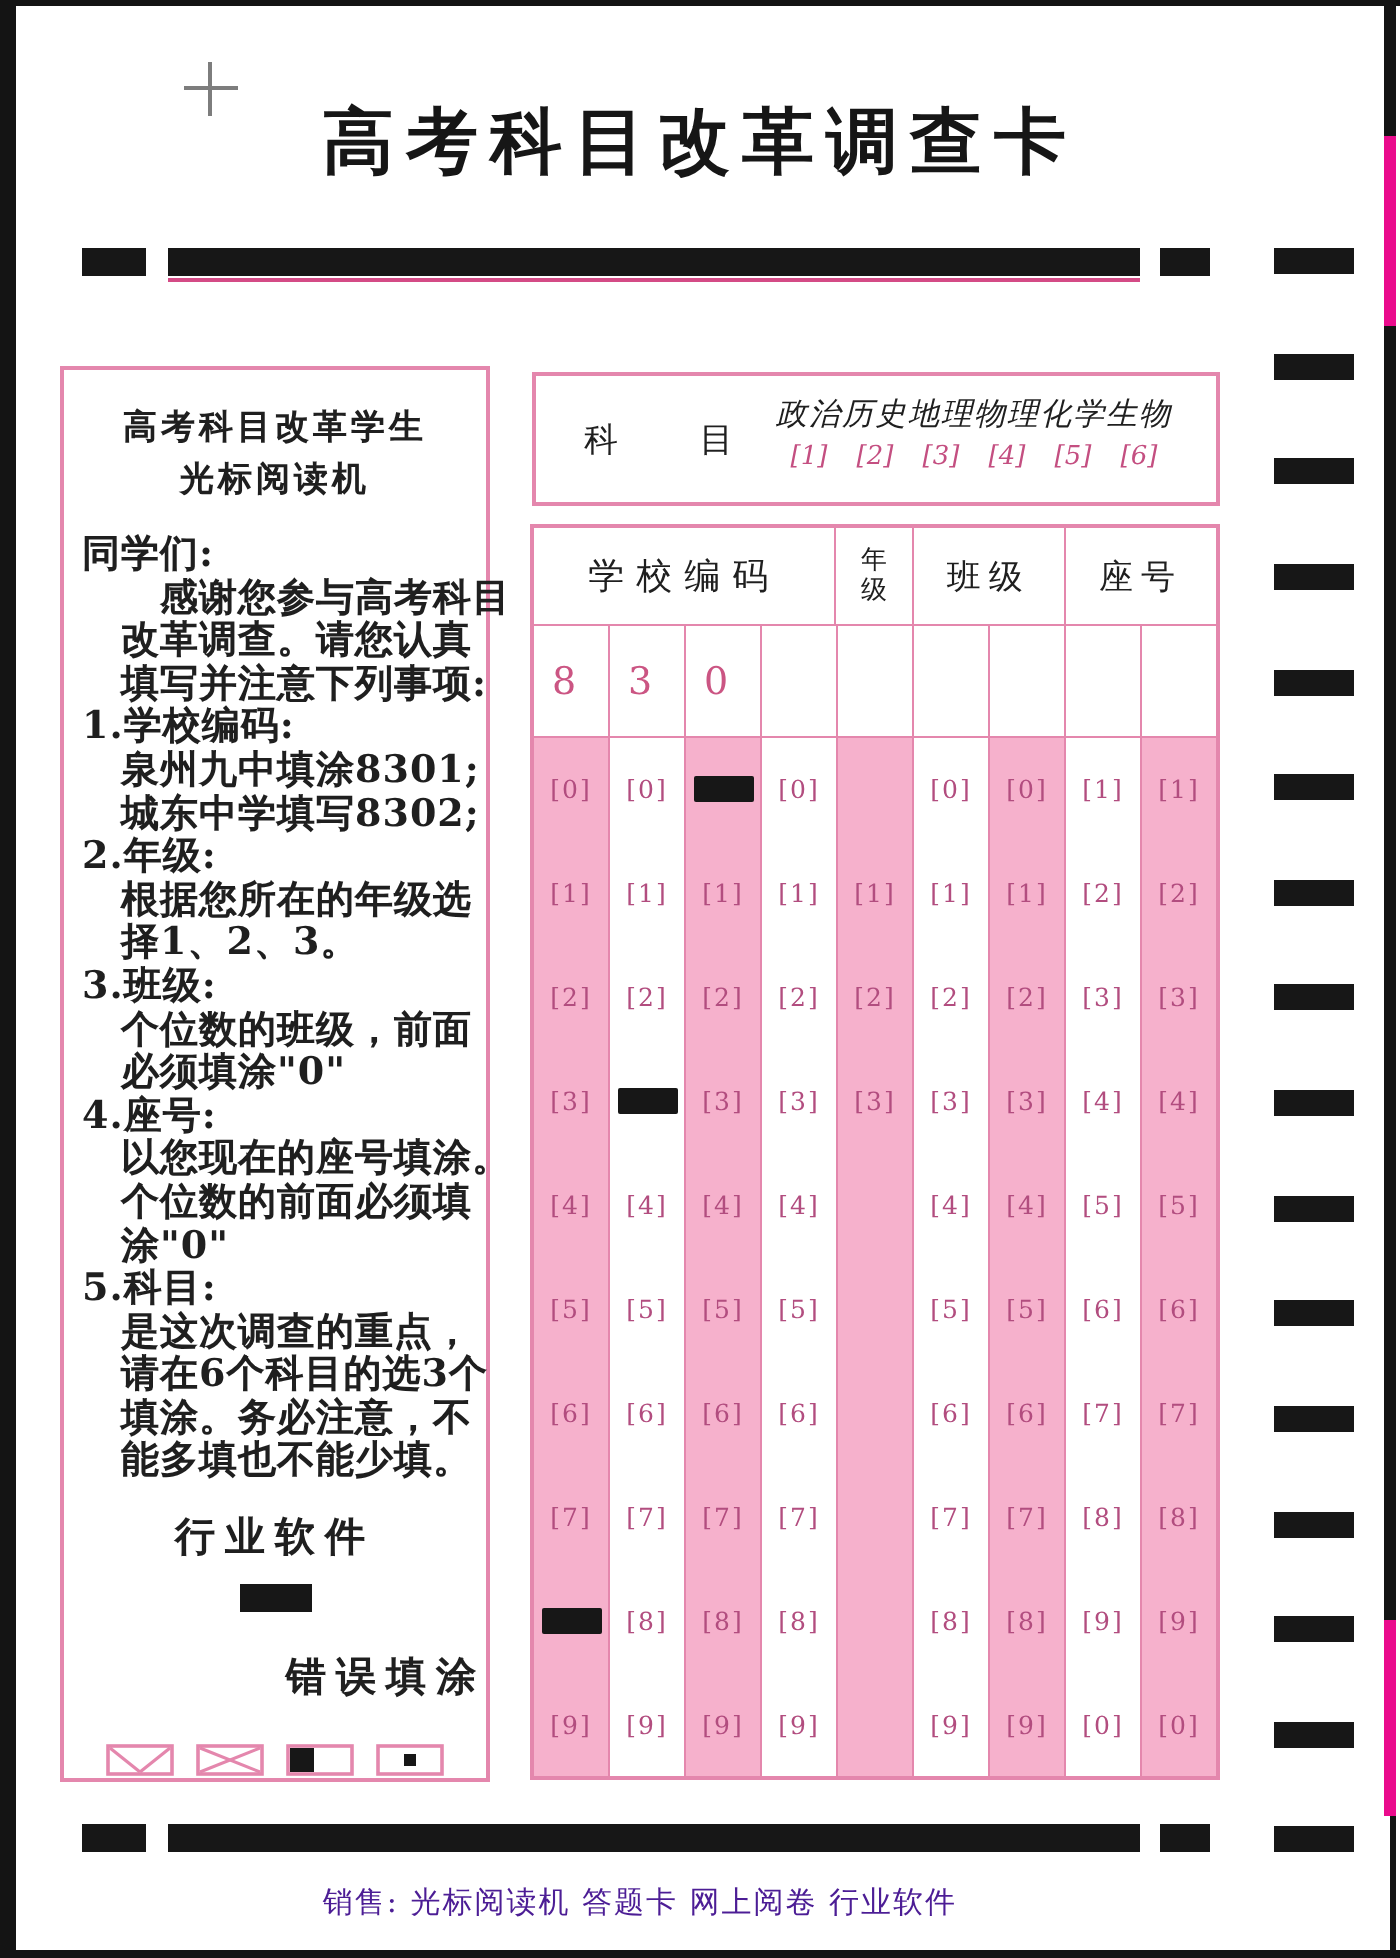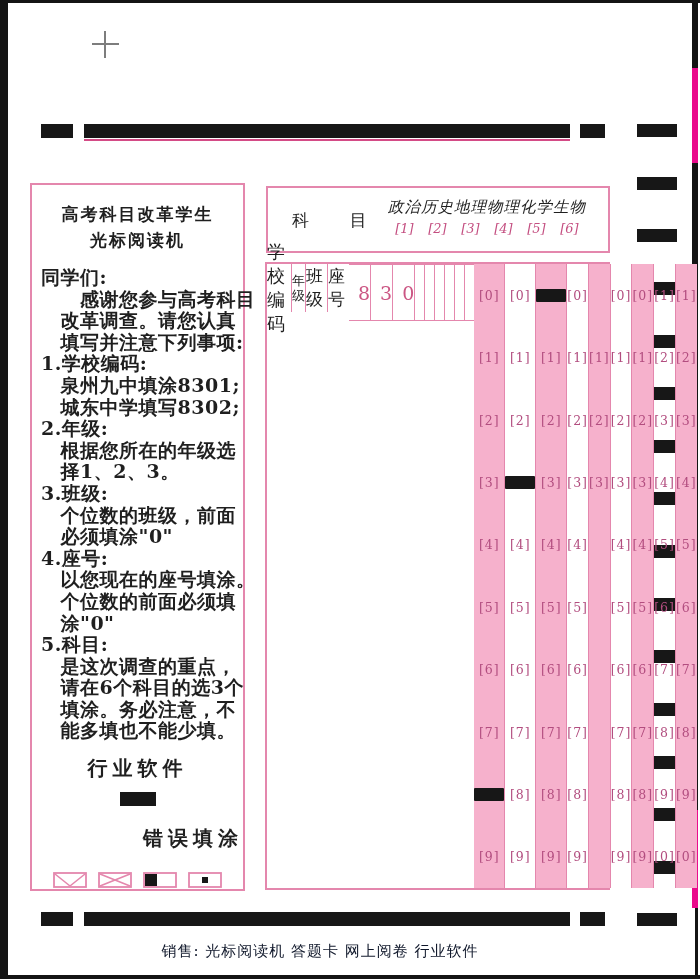--- a/index.html
+++ b/index.html
@@ -65,21 +65,21 @@
     position:absolute; left:104px; top:9px; width:230px;
     display:flex; justify-content:center;font-style:italic;
   }
   .subject-item { display:flex; flex-direction:column; align-items:center; }
   .subject-name { font-size:15.5px; letter-spacing:1px; }
   .subject-code { margin-top:3px; font-size:13px; color:var(--bracket-text,#c44f81); }
   
   .grid-box {
     position:absolute; left:265px; top:262px; width:345px; height:628px;
     border:2px solid var(--pink-border,#e487ad);
-    display:flex; flex-direction:row;
+    display:flex; flex-direction:column;
   }
   .grid-header { height:48px; display:flex; }
   .hgroup {
     display:flex; align-items:center; justify-content:center;
     border-left:1px solid var(--pink-border,#e487ad);
     font-size:17px; letter-spacing:4px; text-align:center;
   }
   .hgroup:first-child { border-left:none; letter-spacing:6px; font-size:18px; }
   .hgroup.stacked { font-size:13px; line-height:15px; letter-spacing:0; white-space:pre-line; }
   .written-row {
@@ -96,40 +96,41 @@
   .bubble-area { flex:1 1 0; display:flex; }
   .bcol { flex:1 1 0; border-left:1px solid var(--pink-border,#e487ad); display:flex; flex-direction:column; }
   .bcol:first-child { border-left:none; }
   .bcol.pink { background:var(--pink-fill,#f6b1cc); }
   .bcell { flex:1 1 0; display:flex; align-items:center; justify-content:center; }
   .bcell span { font-size:12.5px; color:var(--bubble-text,#b24d7f); letter-spacing:1px; }
   .bfill { width:30px; height:13px; background:#171717; border-radius:1px; }
   
   .footer {
     position:absolute; left:0; top:942px; width:640px; text-align:center;
-    font-size:15px; letter-spacing:1px; color:#0f172a;
+    font-size:15px; letter-spacing:1px; color:#4c1d95;
   }
 </style>
 </head>
 <body>
 
 <div class="page">
 
   <div class="edge-top"></div>
   <div class="edge-left"></div>
   <div class="edge-bottom"></div>
   <div class="rs rs-b1"></div>
   <div class="rs rs-m1"></div>
   <div class="rs rs-b2"></div>
   <div class="rs rs-m2"></div>
   <div class="rs-b3"></div>
 
   <div class="cross-h"></div>
   <div class="cross-v"></div>
 
+  <div class="title">高考科目改革调查卡</div>
 
   <div class="sq" style="left:41px; top:124px; width:32px;"></div>
   <div class="hbar" style="left:84px; top:124px; width:486px;"></div>
   <div class="bar-underline" style="top:139px;"></div>
   <div class="sq" style="left:580px; top:124px; width:25px;"></div>
 
   <div class="sq" style="left:41px; top:912px; width:32px;"></div>
   <div class="hbar" style="left:84px; top:912px; width:486px;"></div>
   <div class="sq" style="left:580px; top:912px; width:25px;"></div>
 

